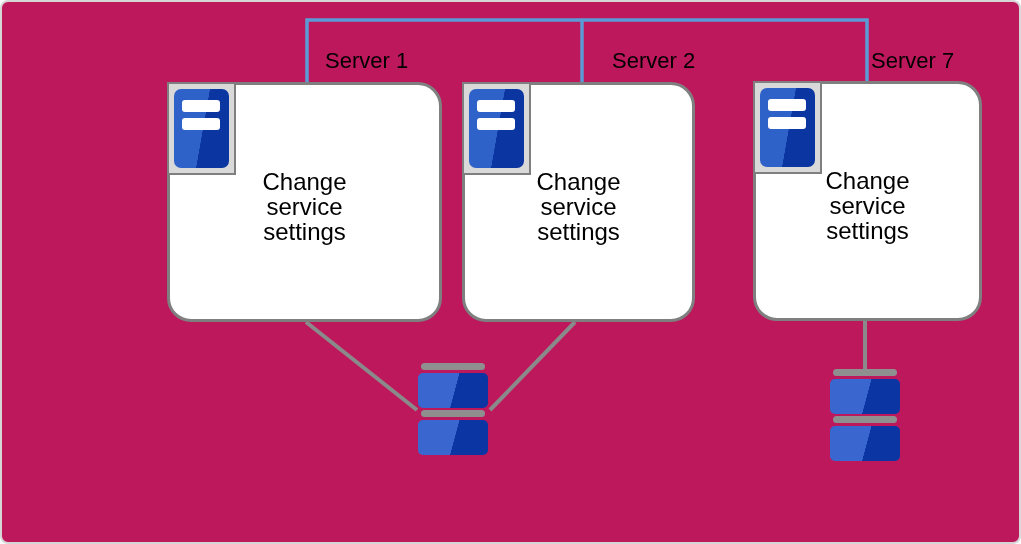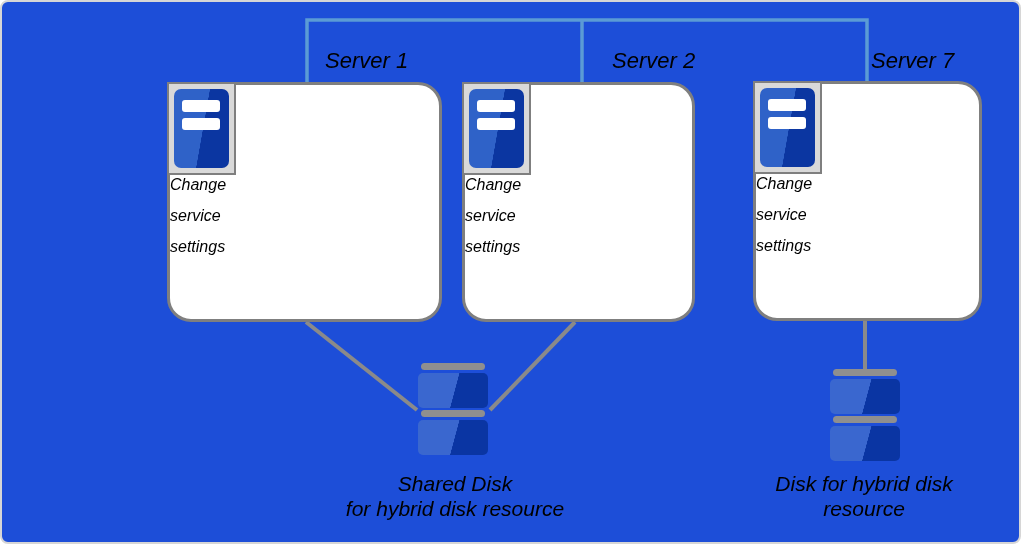--- a/index.html
+++ b/index.html
@@ -1,26 +1,25 @@
 <!DOCTYPE html>
 <html style="--canvas-border: #d6d6d6; --interconnect-blue: #5b9bd5; --line-gray: #8a8a8a; --box-border: #7f7f7f; --icon-frame-fill: #d9d9d9; --icon-frame-border: #7f7f7f; --blue-light: #2f62c8; --blue-dark: #0b36a1; --disk-blue-light: #3a67cf; --disk-blue-dark: #0a35a3; --cap-gray: #8f8f8f; --text: #000000;"><head>
 <meta charset="utf-8">
 <style>
   * { margin: 0; padding: 0; box-sizing: border-box; }
   html, body { background: #ffffff; font-family: "Liberation Sans", sans-serif; }
   .canvas {
     position: relative;
     width: 1021px;
     height: 544px;
-    background: #1d4ed8;
+    background: #be185d;
     border: 2px solid var(--canvas-border, #d6d6d6);
     border-radius: 8px;
     overflow: hidden;
     color: var(--text, #000);
-    font-style: italic;
   }
   .wires { position: absolute; left: 0; top: 0; width: 1021px; height: 544px; }
 
   .server-label {
     position: absolute;
     top: 47px;
     font-size: 22px;
     line-height: 24px;
     color: var(--text, #000);
     white-space: nowrap;
@@ -28,23 +27,23 @@
   .server-box {
     position: absolute;
     background: #ffffff;
     border: 3px solid var(--box-border, #7f7f7f);
     border-radius: 24px;
   }
   .server-body {
     position: absolute;
     left: 0; right: 0;
     top: 84px;
-    text-align: left;
-    font-size: 16px;
-    line-height: 31px;
+    text-align: center;
+    font-size: 24px;
+    line-height: 25px;
     white-space: pre-line;
     color: var(--text, #000);
   }
   .server-icon {
     position: absolute;
     width: 69px;
     height: 93px;
     background: var(--icon-frame-fill, #d9d9d9);
     border: 2px solid var(--icon-frame-border, #7f7f7f);
   }
@@ -142,25 +141,21 @@
       <div class="slot slot2"></div>
     </div>
   </div>
 
   <div class="disk" style="left:416px;top:361px">
     <div class="cap"></div>
     <div class="platter"></div>
     <div class="cap"></div>
     <div class="platter"></div>
   </div>
-  <div class="disk-label" style="left:313px;top:469px">Shared Disk
-for hybrid disk resource</div>
 
   <div class="disk" style="left:828px;top:367px">
     <div class="cap"></div>
     <div class="platter"></div>
     <div class="cap"></div>
     <div class="platter"></div>
   </div>
-  <div class="disk-label" style="left:722px;top:469px">Disk for hybrid disk
-resource</div>
 
 </div>
 
 </body></html>

